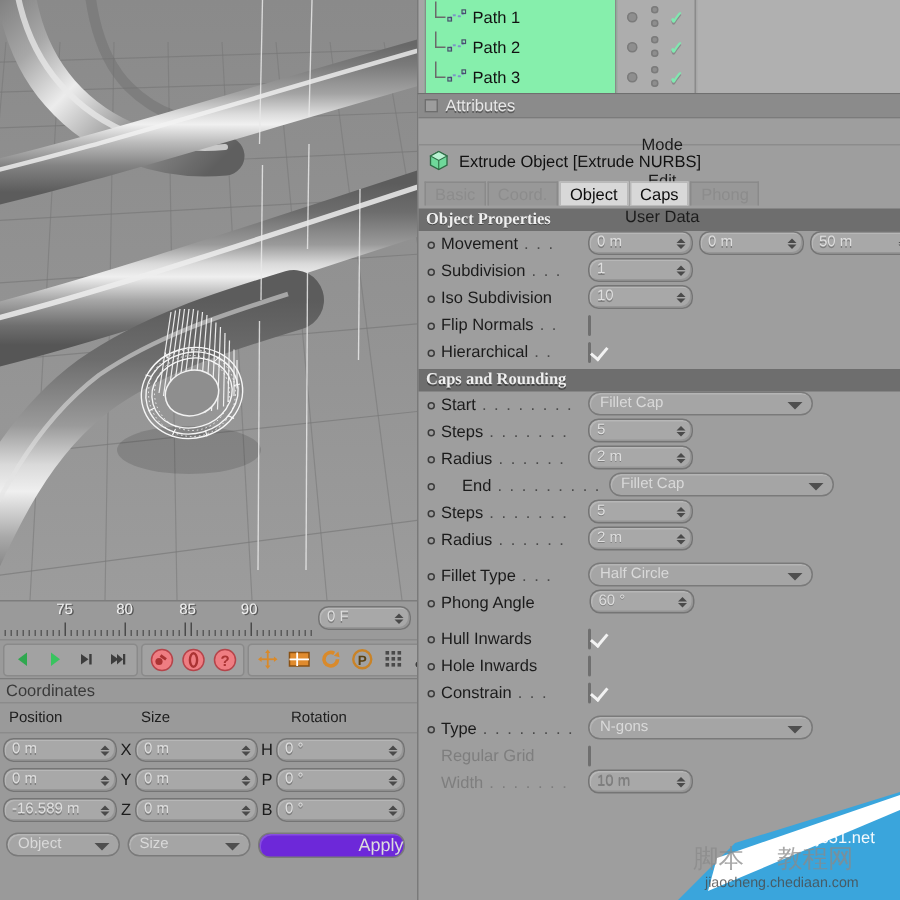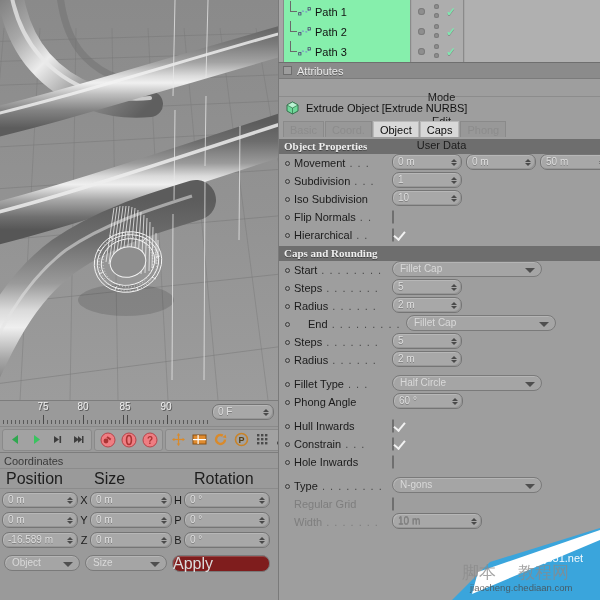--- a/index.html
+++ b/index.html
@@ -67,21 +67,21 @@
     background:#9a9a9a; border-top:1px solid #7d7d7d;
   }
   #coords-title {
     height:16px; line-height:16px; padding-left:4px;
     font-size:11px; color:#3a3a3a;
     background:#9a9a9a; border-bottom:1px solid #8b8b8b;
   }
   #coords-heads {
     display:flex; height:20px; align-items:center;
     border-bottom:1px solid #8b8b8b;
-    font-size:16px; color:#1d1d1d;
+    font-size:10px; color:#1d1d1d;
   }
   #coords-heads > div { padding-left:6px; }
   .crow { display:flex; align-items:center; height:18px; margin-top:2px; }
   .cfield { height:16px; }
   .clabel { width:12px; text-align:center; font-size:11px; color:#1c1c1c; }
   #coords-buttons { display:flex; align-items:center; height:20px; margin-top:4px; gap:5px; padding:0 4px; }
 
   
   .numfield {
     position:relative; display:inline-block;
@@ -112,23 +112,23 @@
     height:16px; line-height:14px;
     color:#d9d9d9; font-size:10px; padding-left:7px;
     overflow:hidden;
     box-shadow: inset 1px 1px 0 rgba(255,255,255,0.18);
   }
   .combo .caret{
     position:absolute; right:6px; top:6px;
     width:0;height:0;border-left:5px solid transparent;border-right:5px solid transparent;border-top:5px solid #4f4f4f;
   }
   .btn3d {
-    background:#7f1d1d; border:1px solid #7a7a7a; border-radius:8px;
-    height:17px; line-height:15px; text-align:left;
-    color:#dcdcdc; font-size:16px;
+    background:#6d28d9; border:1px solid #7a7a7a; border-radius:8px;
+    height:17px; line-height:15px; text-align:right;
+    color:#dcdcdc; font-size:12px;
     box-shadow: inset 1px 1px 0 rgba(255,255,255,0.18);
     cursor:pointer;
   }
 
   
   #objmgr {
     position:absolute; left:278px; top:0; width:322px; height:62px;
     background:#a6a6a6;
     border-left:1px solid #7a7a7a;
   }
@@ -812,43 +812,43 @@
               </span></span></span>
         </div>
         <div style="height: 6px;"></div>
         <div class="prow">
           <span class="bullet"></span>
           <span style="display: inline-block; width: 94px; overflow: hidden; white-space: nowrap; flex: 0 0 auto;"><span class="plabel">Hull Inwards</span><span class="dots">&nbsp;</span></span>
           <span style="margin-left:4px"><span class="chk on"></span></span>
         </div>
         <div class="prow">
           <span class="bullet"></span>
+          <span style="display: inline-block; width: 94px; overflow: hidden; white-space: nowrap; flex: 0 0 auto;"><span class="plabel">Hole Inwards</span><span class="dots">&nbsp;</span></span>
+          <span style="margin-left:4px"><span class="chk"></span></span>
+        </div>
+        <div class="prow">
+          <span class="bullet"></span>
           <span style="display: inline-block; width: 94px; overflow: hidden; white-space: nowrap; flex: 0 0 auto;"><span class="plabel">Constrain</span><span class="dots">&nbsp;. . .</span></span>
           <span style="margin-left:4px"><span class="chk on"></span></span>
-        </div>
-        <div class="prow">
-          <span class="bullet"></span>
-          <span style="display: inline-block; width: 94px; overflow: hidden; white-space: nowrap; flex: 0 0 auto;"><span class="plabel">Hole Inwards</span><span class="dots">&nbsp;</span></span>
-          <span style="margin-left:4px"><span class="chk"></span></span>
         </div>
         <div style="height: 6px;"></div>
         <div class="prow">
           <span class="bullet"></span>
           <span style="display: inline-block; width: 94px; overflow: hidden; white-space: nowrap; flex: 0 0 auto;"><span class="plabel">Type</span><span class="dots">&nbsp;. . . . . . . .</span></span>
           <span style="margin-left:4px"><span class="combo" style="width:150px"><span>N-gons</span><span class="caret"></span></span></span>
         </div>
         <div class="prow">
           <span style="width:9px;flex:0 0 auto"></span>
           <span style="display: inline-block; width: 94px; overflow: hidden; white-space: nowrap; flex: 0 0 auto;"><span class="plabel dim">Regular Grid</span><span class="dots dim">&nbsp;</span></span>
           <span style="margin-left:4px"><span class="chk"></span></span>
         </div>
         <div class="prow">
           <span style="width:9px;flex:0 0 auto"></span>
           <span style="display: inline-block; width: 94px; overflow: hidden; white-space: nowrap; flex: 0 0 auto;"><span class="plabel dim">Width</span><span class="dots dim">&nbsp;. . . . . . .</span></span>
-          <span style="margin-left:4px"><span class="numfield dim" style="width:90px"><span class="val dim">10 m</span><span class="spin">
+          <span style="margin-left:4px"><span class="numfield dim" style="width:70px"><span class="val dim">10 m</span><span class="spin">
                 <i class="up"></i>
                 <i class="dn"></i>
               </span></span></span>
         </div>
       </div>
   </div>
 
   <svg id="wm" viewBox="0 0 168 72">
     <polygon points="168,0 168,72 20,72 58,34" fill="#3aa5dc"></polygon>
     <polygon points="168,2 168,12 40,66 46,44" fill="#ffffff"></polygon>

